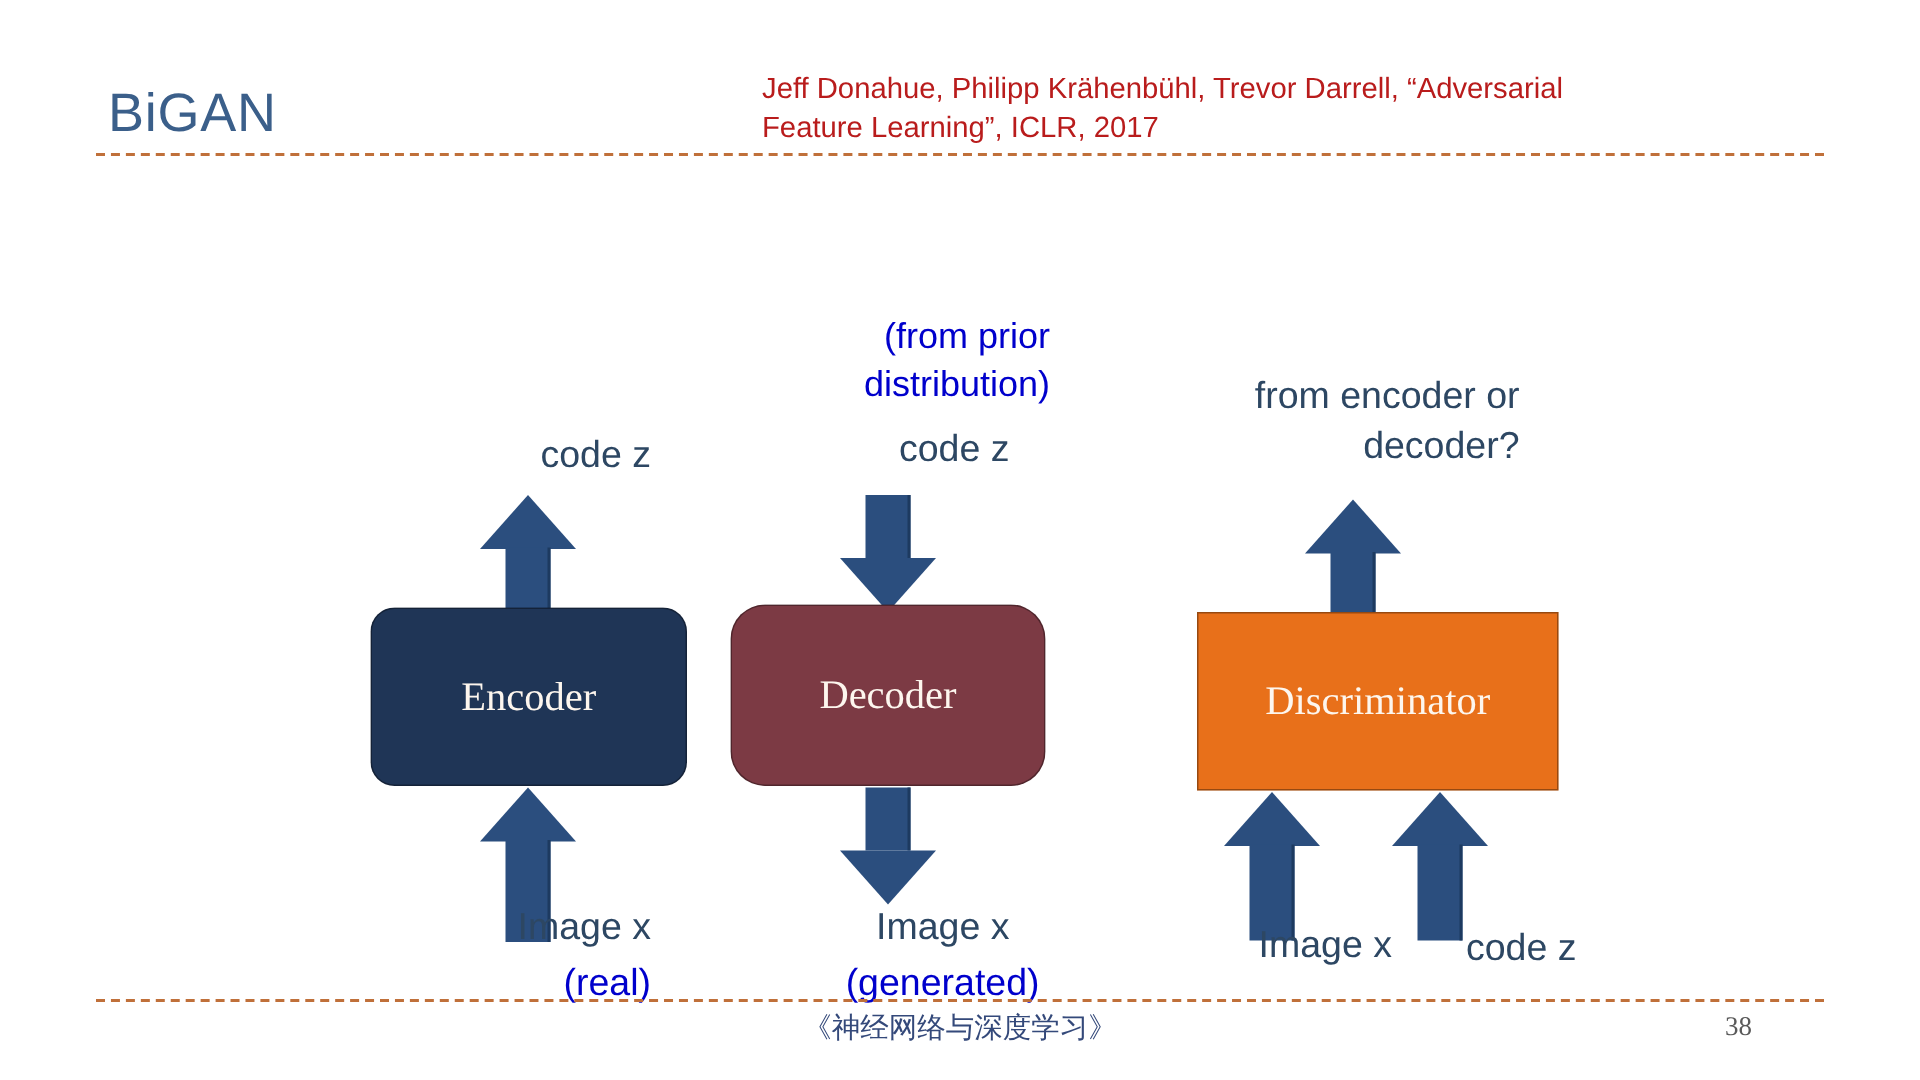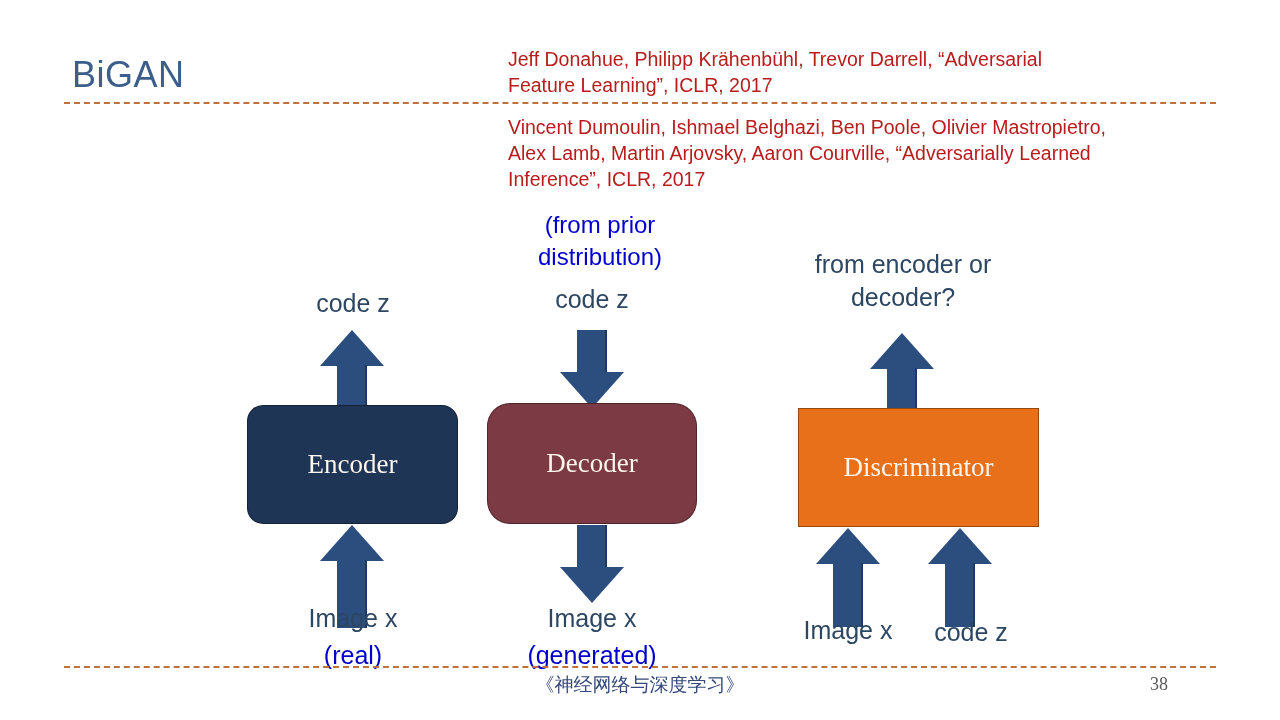--- a/index.html
+++ b/index.html
@@ -52,21 +52,21 @@
 
   
   .col {
     position: absolute;
     top: 0;
     height: 720px;
   }
 
   .caption {
     position: absolute;
-    text-align: center;
+    text-align: right;
     white-space: pre-line;
     color: #2d4763;
     font-size: 25px;
     line-height: 31px;
   }
   .caption.blue { color: #0000cc; }
 
   .nodebox {
     position: absolute;
     box-sizing: border-box;
@@ -142,21 +142,20 @@
 </head>
 <body>
 
 <div id="slide">
 
   <div id="title">BiGAN</div>
   <div class="hrule" id="rule-top"></div>
 
   <div id="citations">
     <div class="cite-block">Jeff Donahue, Philipp Krähenbühl, Trevor Darrell, “Adversarial Feature Learning”, ICLR, 2017</div>
-    <div class="cite-block">Vincent Dumoulin, Ishmael Belghazi, Ben Poole, Olivier Mastropietro, Alex Lamb, Martin Arjovsky, Aaron Courville, “Adversarially Learned Inference”, ICLR, 2017</div>
   </div>
 
   <div class="col">
     <div class="caption" style="left:272px; top:288px; width:162px;">code z</div>
 
     <div class="arrow up" style="left:352px; top:330px;">
       <div class="head" style="left:-32px; top:0;"></div>
       <div class="shaft" style="left:-15px; top:35px; width:30px; height:72px;"></div>
     </div>
 

